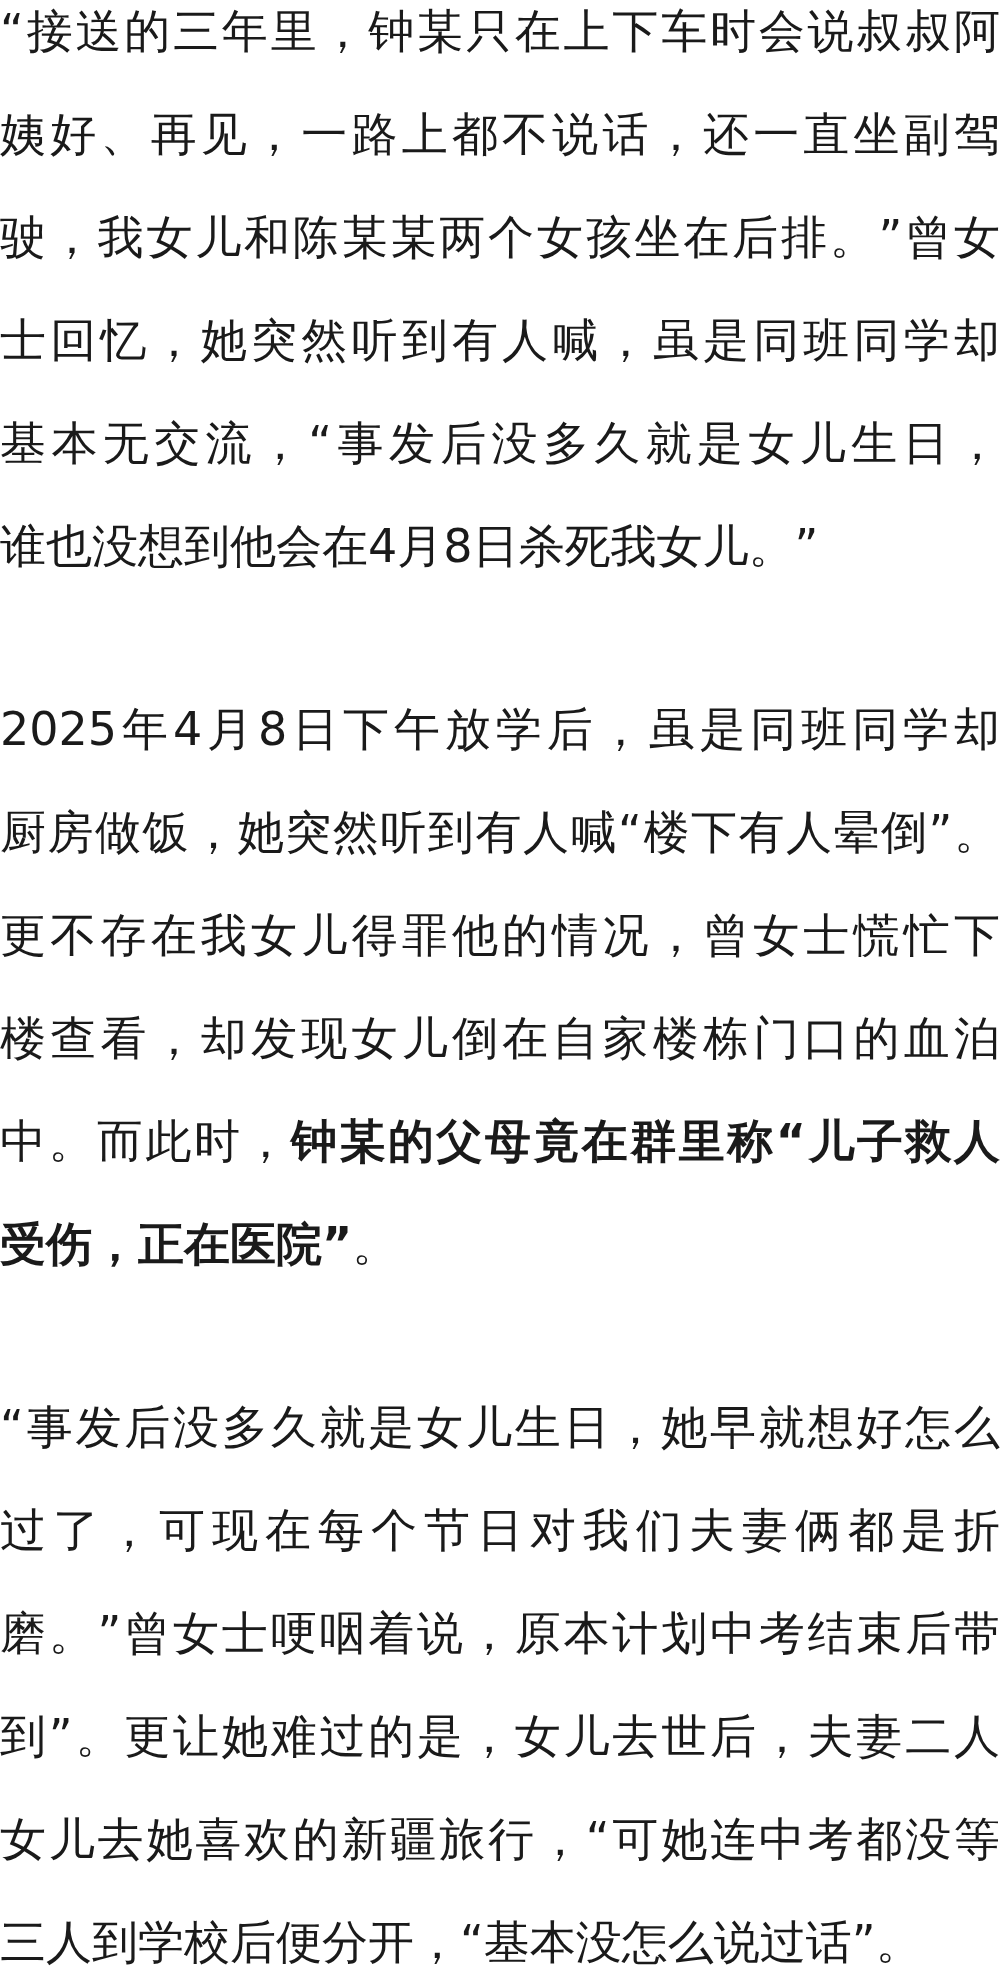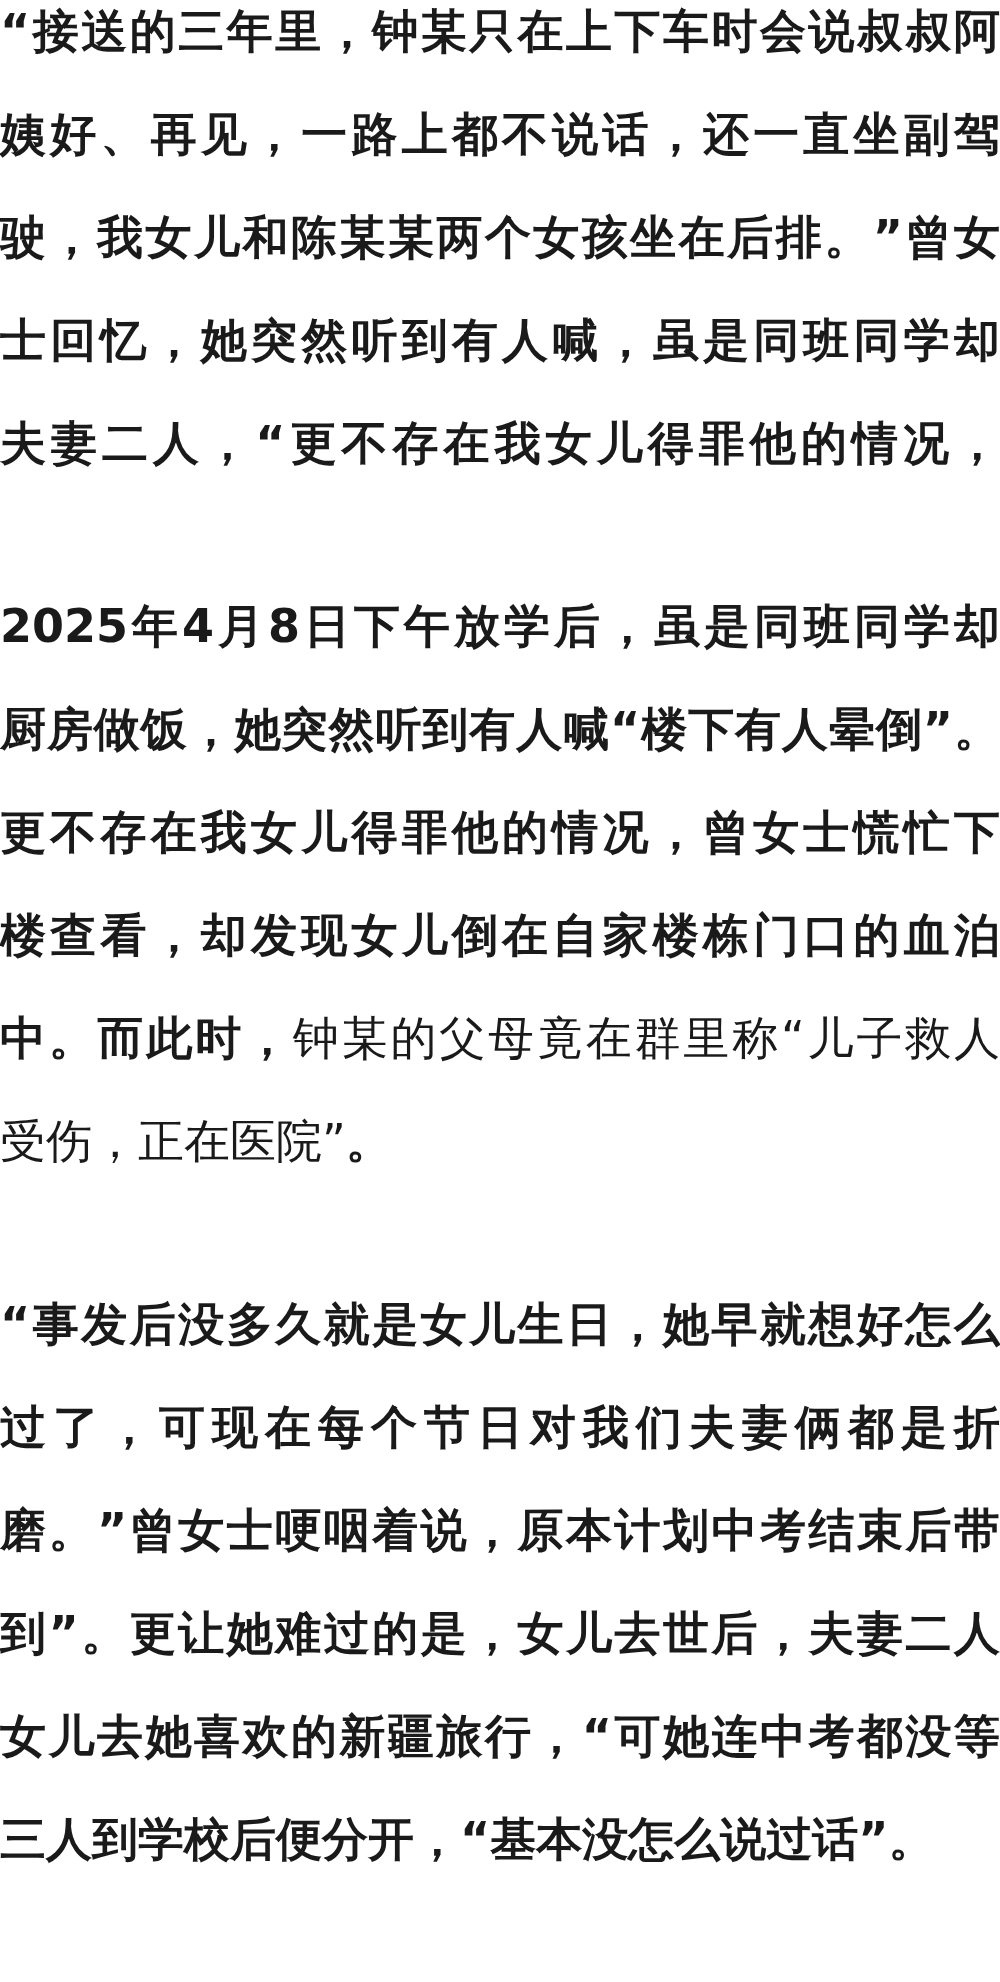--- a/index.html
+++ b/index.html
@@ -37,34 +37,35 @@
     width: 1000px;
     text-align: justify;
     text-align-last: justify;
     word-break: keep-all;
     overflow: hidden;
   }
   .line.last {
     text-align: left;
     text-align-last: left;
   }
-  .seg { font-weight: 700; }
-  .seg.bold { font-weight: 400; }
+  .seg { font-weight: 400; }
+  .seg.bold { font-weight: 700; }
 </style>
 </head>
 <body style="background: rgb(255, 255, 255);">
 
 <div class="page">
   <div class="article" id="article" style="color: rgb(26, 26, 26);">
       <div class="para">
         <div class="line"><span class="seg">“接送的三年里，钟某只在上下车时会说叔叔阿</span></div>
         <div class="line"><span class="seg">姨好、再见，一路上都不说话，还一直坐副驾</span></div>
         <div class="line"><span class="seg">驶，我女儿和陈某某两个女孩坐在后排。”曾女</span></div>
         <div class="line"><span class="seg">士回忆，她突然听到有人喊，虽是同班同学却</span></div>
-        <div class="line"><span class="seg">夫妻二人，“更不存在我女儿得罪他的情况，</span></div>
+        <div class="line"><span class="seg">基本无交流，“事发后没多久就是女儿生日，</span></div>
+        <div class="line last"><span class="seg">谁也没想到他会在4月8日杀死我女儿。”</span></div>
       </div>
       <div class="para">
         <div class="line"><span class="seg">2025年4月8日下午放学后，虽是同班同学却</span></div>
         <div class="line"><span class="seg">厨房做饭，她突然听到有人喊“楼下有人晕倒”。</span></div>
         <div class="line"><span class="seg">更不存在我女儿得罪他的情况，曾女士慌忙下</span></div>
         <div class="line"><span class="seg">楼查看，却发现女儿倒在自家楼栋门口的血泊</span></div>
         <div class="line"><span class="seg">中。而此时，</span><span class="seg bold">钟某的父母竟在群里称“儿子救人</span></div>
         <div class="line last"><span class="seg bold">受伤，正在医院”</span><span class="seg">。</span></div>
       </div>
       <div class="para">

